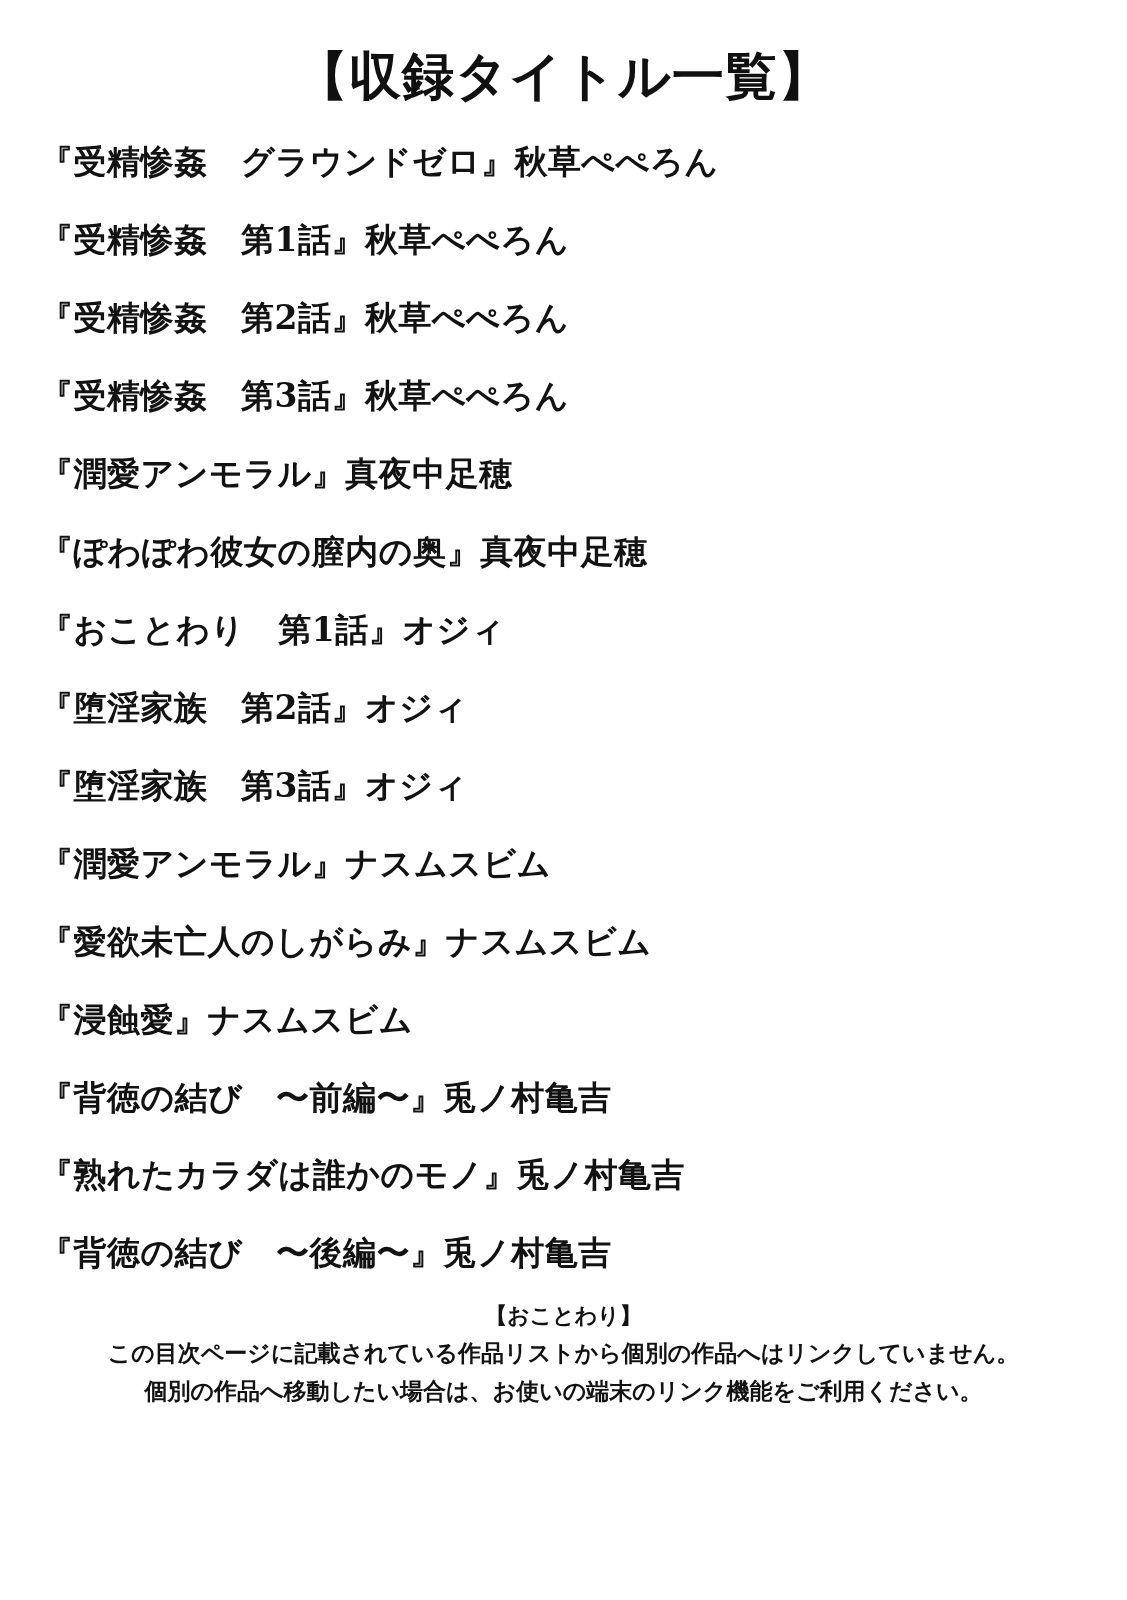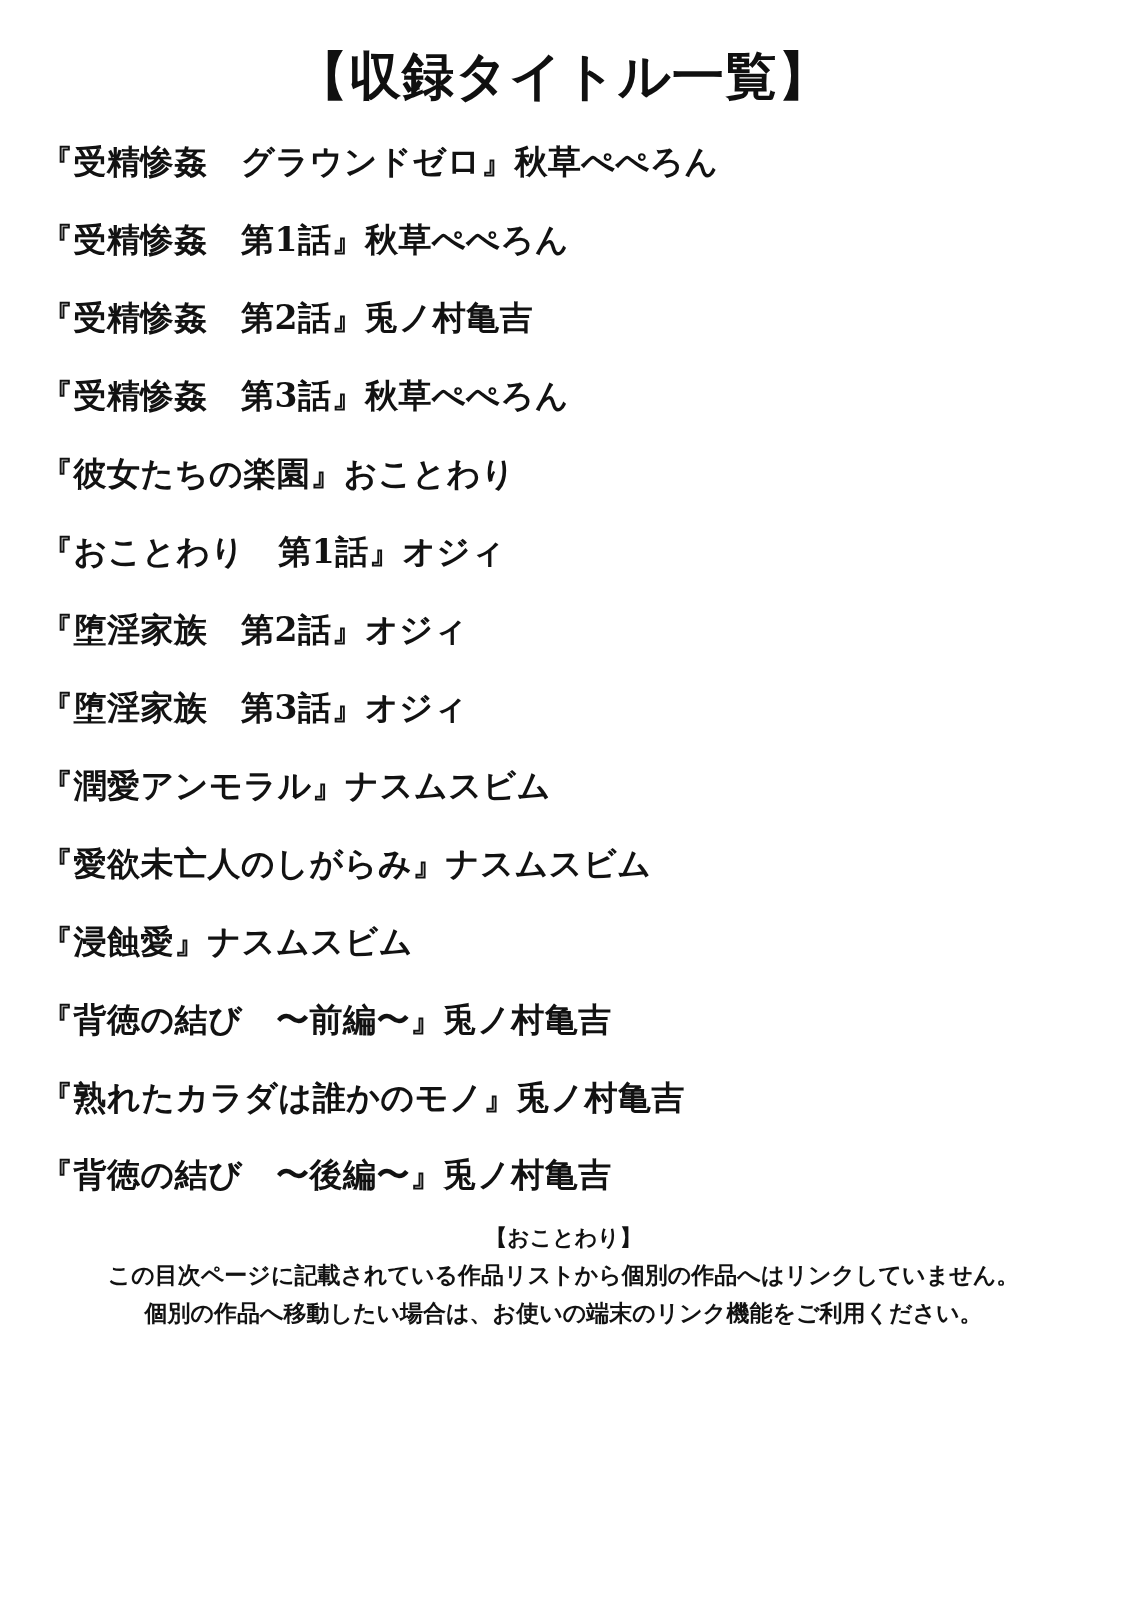--- a/index.html
+++ b/index.html
@@ -69,23 +69,24 @@
 </head>
 <body>
 
 <div class="page">
 
   <h1 class="doc-title">【収録タイトル一覧】</h1>
 
   <ul class="title-list">
     <li>『受精惨姦　グラウンドゼロ』秋草ぺぺろん</li>
     <li>『受精惨姦　第1話』秋草ぺぺろん</li>
-    <li>『受精惨姦　第2話』兎ノ村亀吉</li>
+    <li>『受精惨姦　第2話』秋草ぺぺろん</li>
     <li>『受精惨姦　第3話』秋草ぺぺろん</li>
-    <li>『彼女たちの楽園』おことわり</li>
+    <li>『潤愛アンモラル』真夜中足穂</li>
+    <li>『ぽわぽわ彼女の膣内の奥』真夜中足穂</li>
     <li>『おことわり　第1話』オジィ</li>
     <li>『堕淫家族　第2話』オジィ</li>
     <li>『堕淫家族　第3話』オジィ</li>
     <li>『潤愛アンモラル』ナスムスビム</li>
     <li>『愛欲未亡人のしがらみ』ナスムスビム</li>
     <li>『浸蝕愛』ナスムスビム</li>
     <li>『背徳の結び　〜前編〜』兎ノ村亀吉</li>
     <li>『熟れたカラダは誰かのモノ』兎ノ村亀吉</li>
     <li>『背徳の結び　〜後編〜』兎ノ村亀吉</li>
   </ul>

